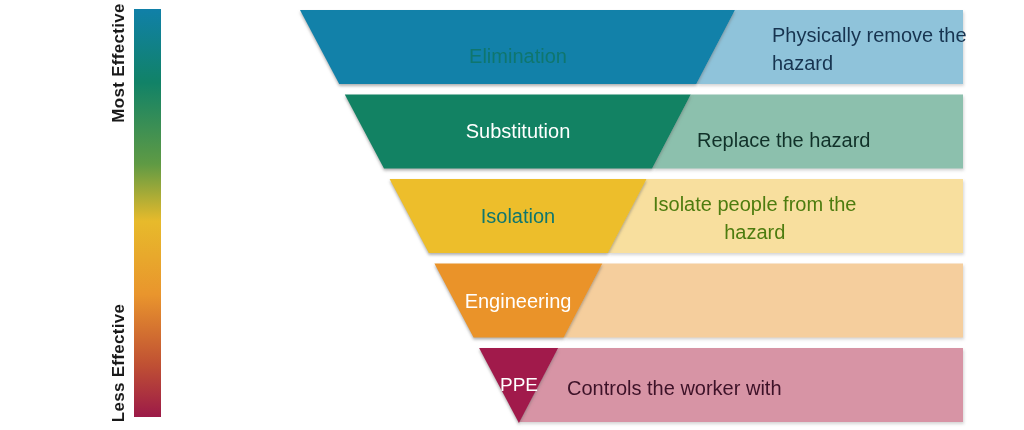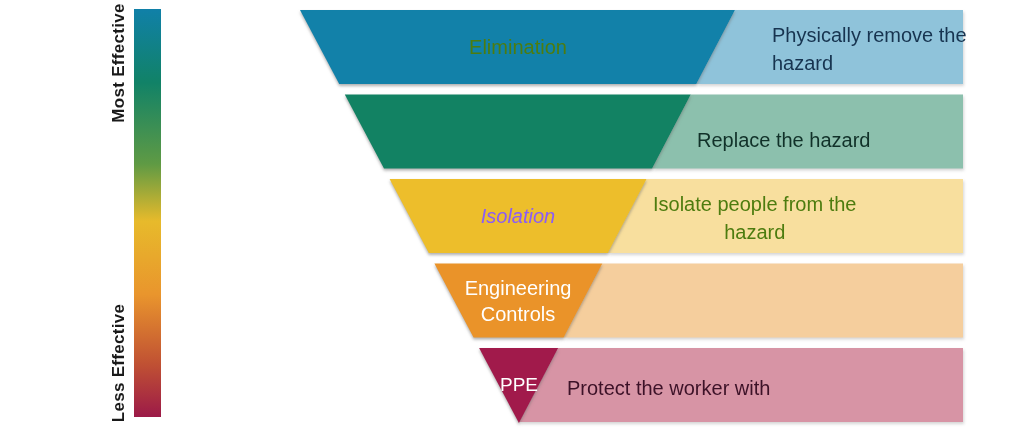--- a/index.html
+++ b/index.html
@@ -67,42 +67,44 @@
     <polygon class="band" points="300,10 735,10 696.3,84 339.2,84" fill="#1281A9"></polygon>
     <polygon class="band" points="344.8,94.5 690.8,94.5 652.1,168.5 384,168.5" fill="#128263"></polygon>
     <polygon class="band" points="389.6,179 646.6,179 607.9,253 428.8,253" fill="#EDBE2B"></polygon>
     <polygon class="band" points="434.4,263.5 602.4,263.5 563.7,337.5 473.6,337.5" fill="#EA9329"></polygon>
     <polygon class="band" points="479.1,348 558.2,348 518.9,423" fill="#A11A4B"></polygon>
   </svg>
 
   <div class="scale-label" style="left:119px;top:63px;">Most Effective</div>
   <div class="scale-label" style="left:119px;top:363px;">Less Effective</div>
 
-  <div class="row-label" style="left: 518px; top: 47px; color: #4d7c0f;">
+  <div class="row-label" style="left: 518px; top: 56px; color: #0f766e;">
     <div>Elimination</div>
   </div>
-  <div class="row-label" style="left: 518px; top: 216px; color: #8b5cf6; font-style: italic;">
+  <div class="row-label" style="left: 518px; top: 131px; color: rgb(255, 255, 255);">
+    <div>Substitution</div>
+  </div>
+  <div class="row-label" style="left: 518px; top: 216px; color: #0f766e;">
     <div>Isolation</div>
   </div>
   <div class="row-label" style="left: 518px; top: 301px; color: rgb(255, 255, 255);">
     <div>Engineering</div>
-    <div>Controls</div>
   </div>
   <div class="row-label" style="left: 519px; top: 385px; font-size: 19px; color: rgb(255, 255, 255);">
     <div>PPE</div>
   </div>
 
   <div class="row-desc" style="left: 740px; top: 49px; color: rgb(23, 52, 80); margin-left: 32px;">
     <div>Physically remove the</div>
     <div>hazard</div>
   </div>
   <div class="row-desc" style="left: 697px; top: 140px; color: rgb(17, 49, 41);">
     <div>Replace the hazard</div>
   </div>
   <div class="row-desc" style="left: 653px; top: 218px; color: #4d7c0f; text-align: center;">
     <div>Isolate people from the</div>
     <div>hazard</div>
   </div>
   <div class="row-desc" style="left: 567px; top: 388px; color: rgb(61, 18, 40);">
-    <div>Protect the worker with</div>
+    <div>Controls the worker with</div>
   </div>
 
 </div>
 
 </body></html>

